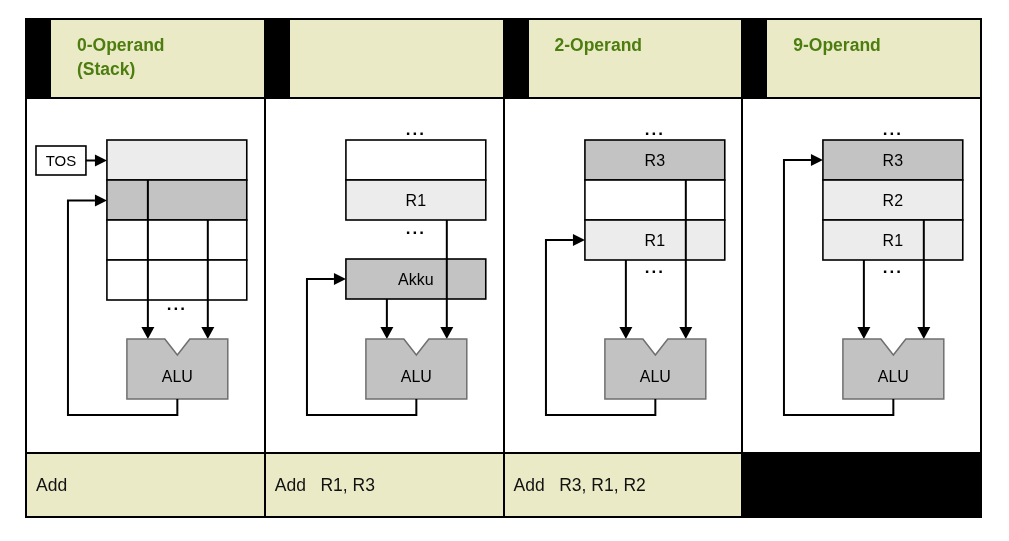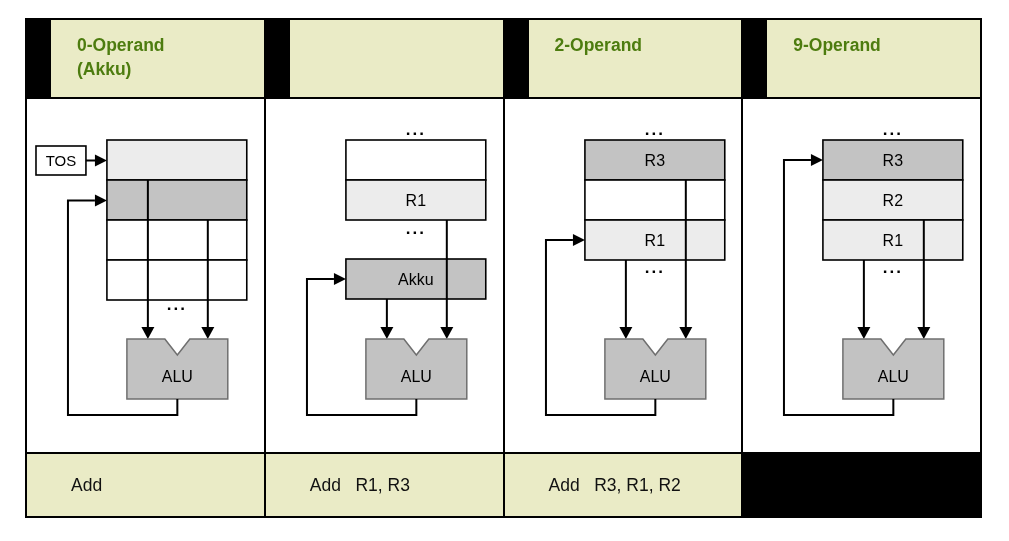--- a/index.html
+++ b/index.html
@@ -37,21 +37,21 @@
     line-height: 24px;
     color: #4d7c0f;
     margin-left: 24px;
   }
   .body-cell { background: #ffffff; position: relative; }
   .body-cell svg { display: block; width: 100%; height: 100%; }
   .ftr-cell {
     background: var(--band-bg);
     display: flex;
     align-items: center;
-    padding-left: 44px;
+    padding-left: 9px;
     font-size: 17.5px;
     color: #111;
     white-space: pre;
   }
   
   .lbl {
     font-family: "Liberation Sans", sans-serif;
     font-size: 16px;
     fill: #000;
   }
@@ -71,21 +71,21 @@
   .cell-l { fill: var(--cell-light); }
   .cell-d { fill: var(--cell-dark); }
 </style>
 </head>
 <body>
 
 <div class="isa-table">
 
   <div class="hdr-cell">
     <div>0-Operand</div>
-    <div>(Akku)</div>
+    <div>(Stack)</div>
   </div>
   <div class="hdr-cell">
   </div>
   <div class="hdr-cell">
     <div>2-Operand</div>
   </div>
   <div class="hdr-cell">
     <div>9-Operand</div>
   </div>
 

